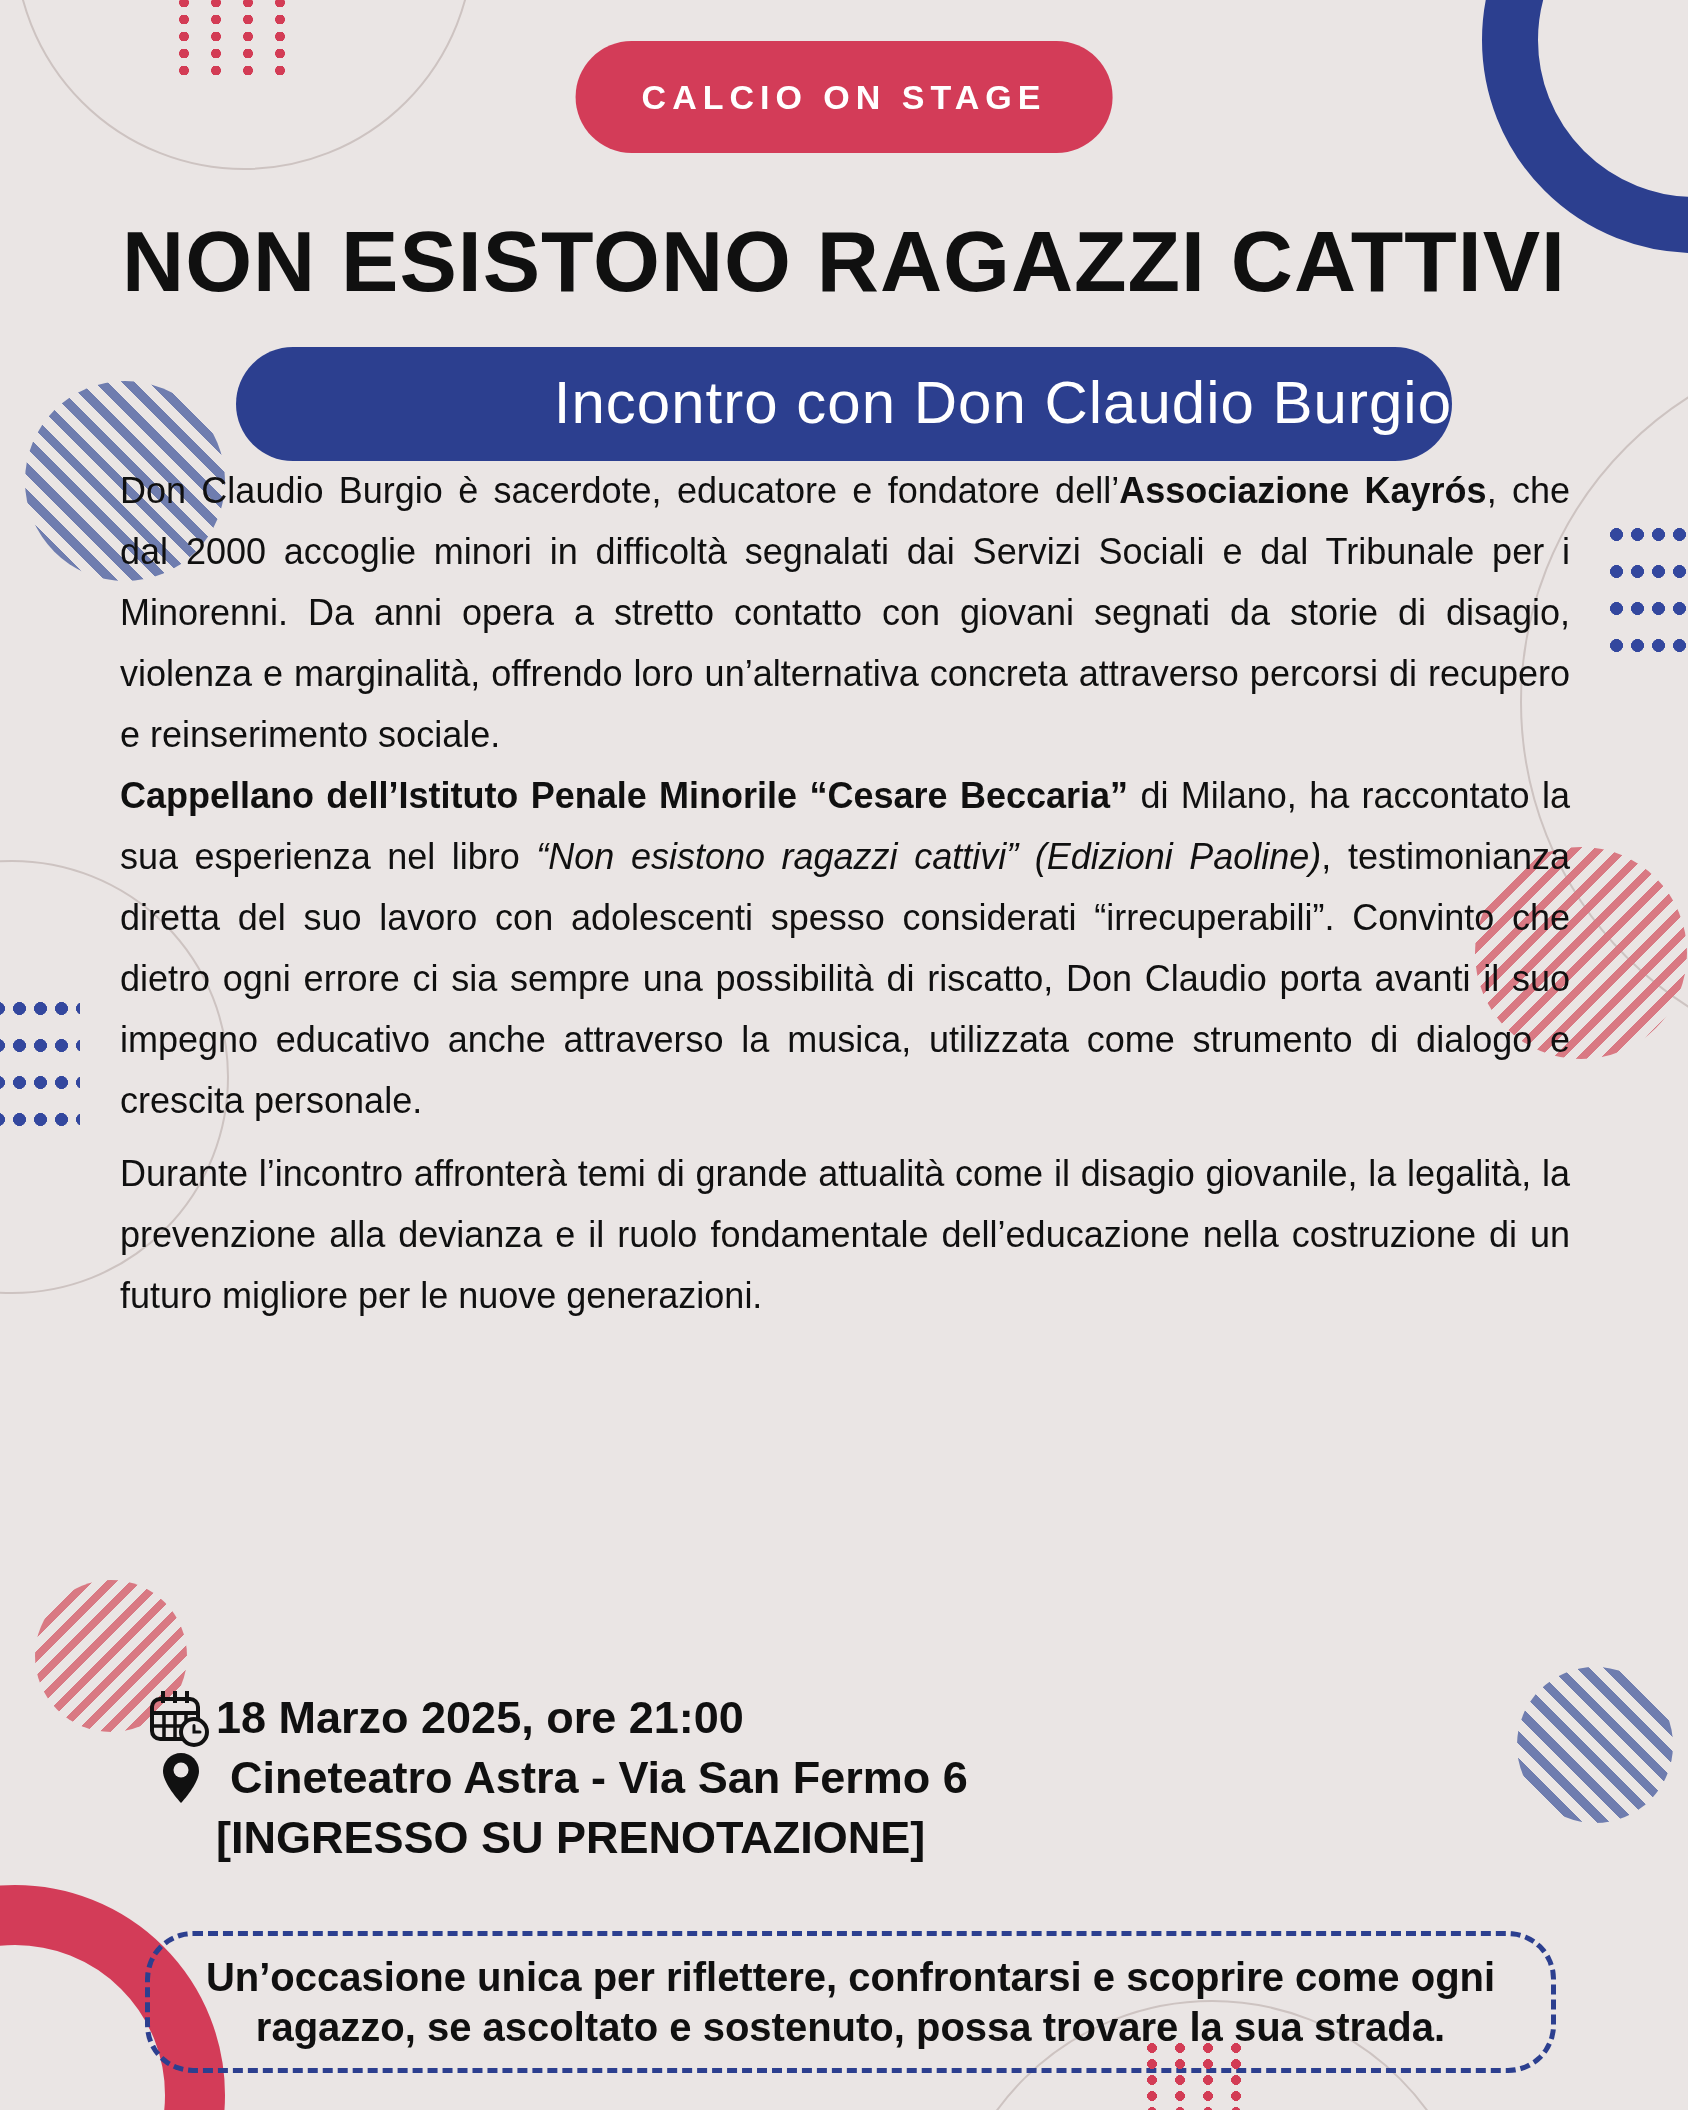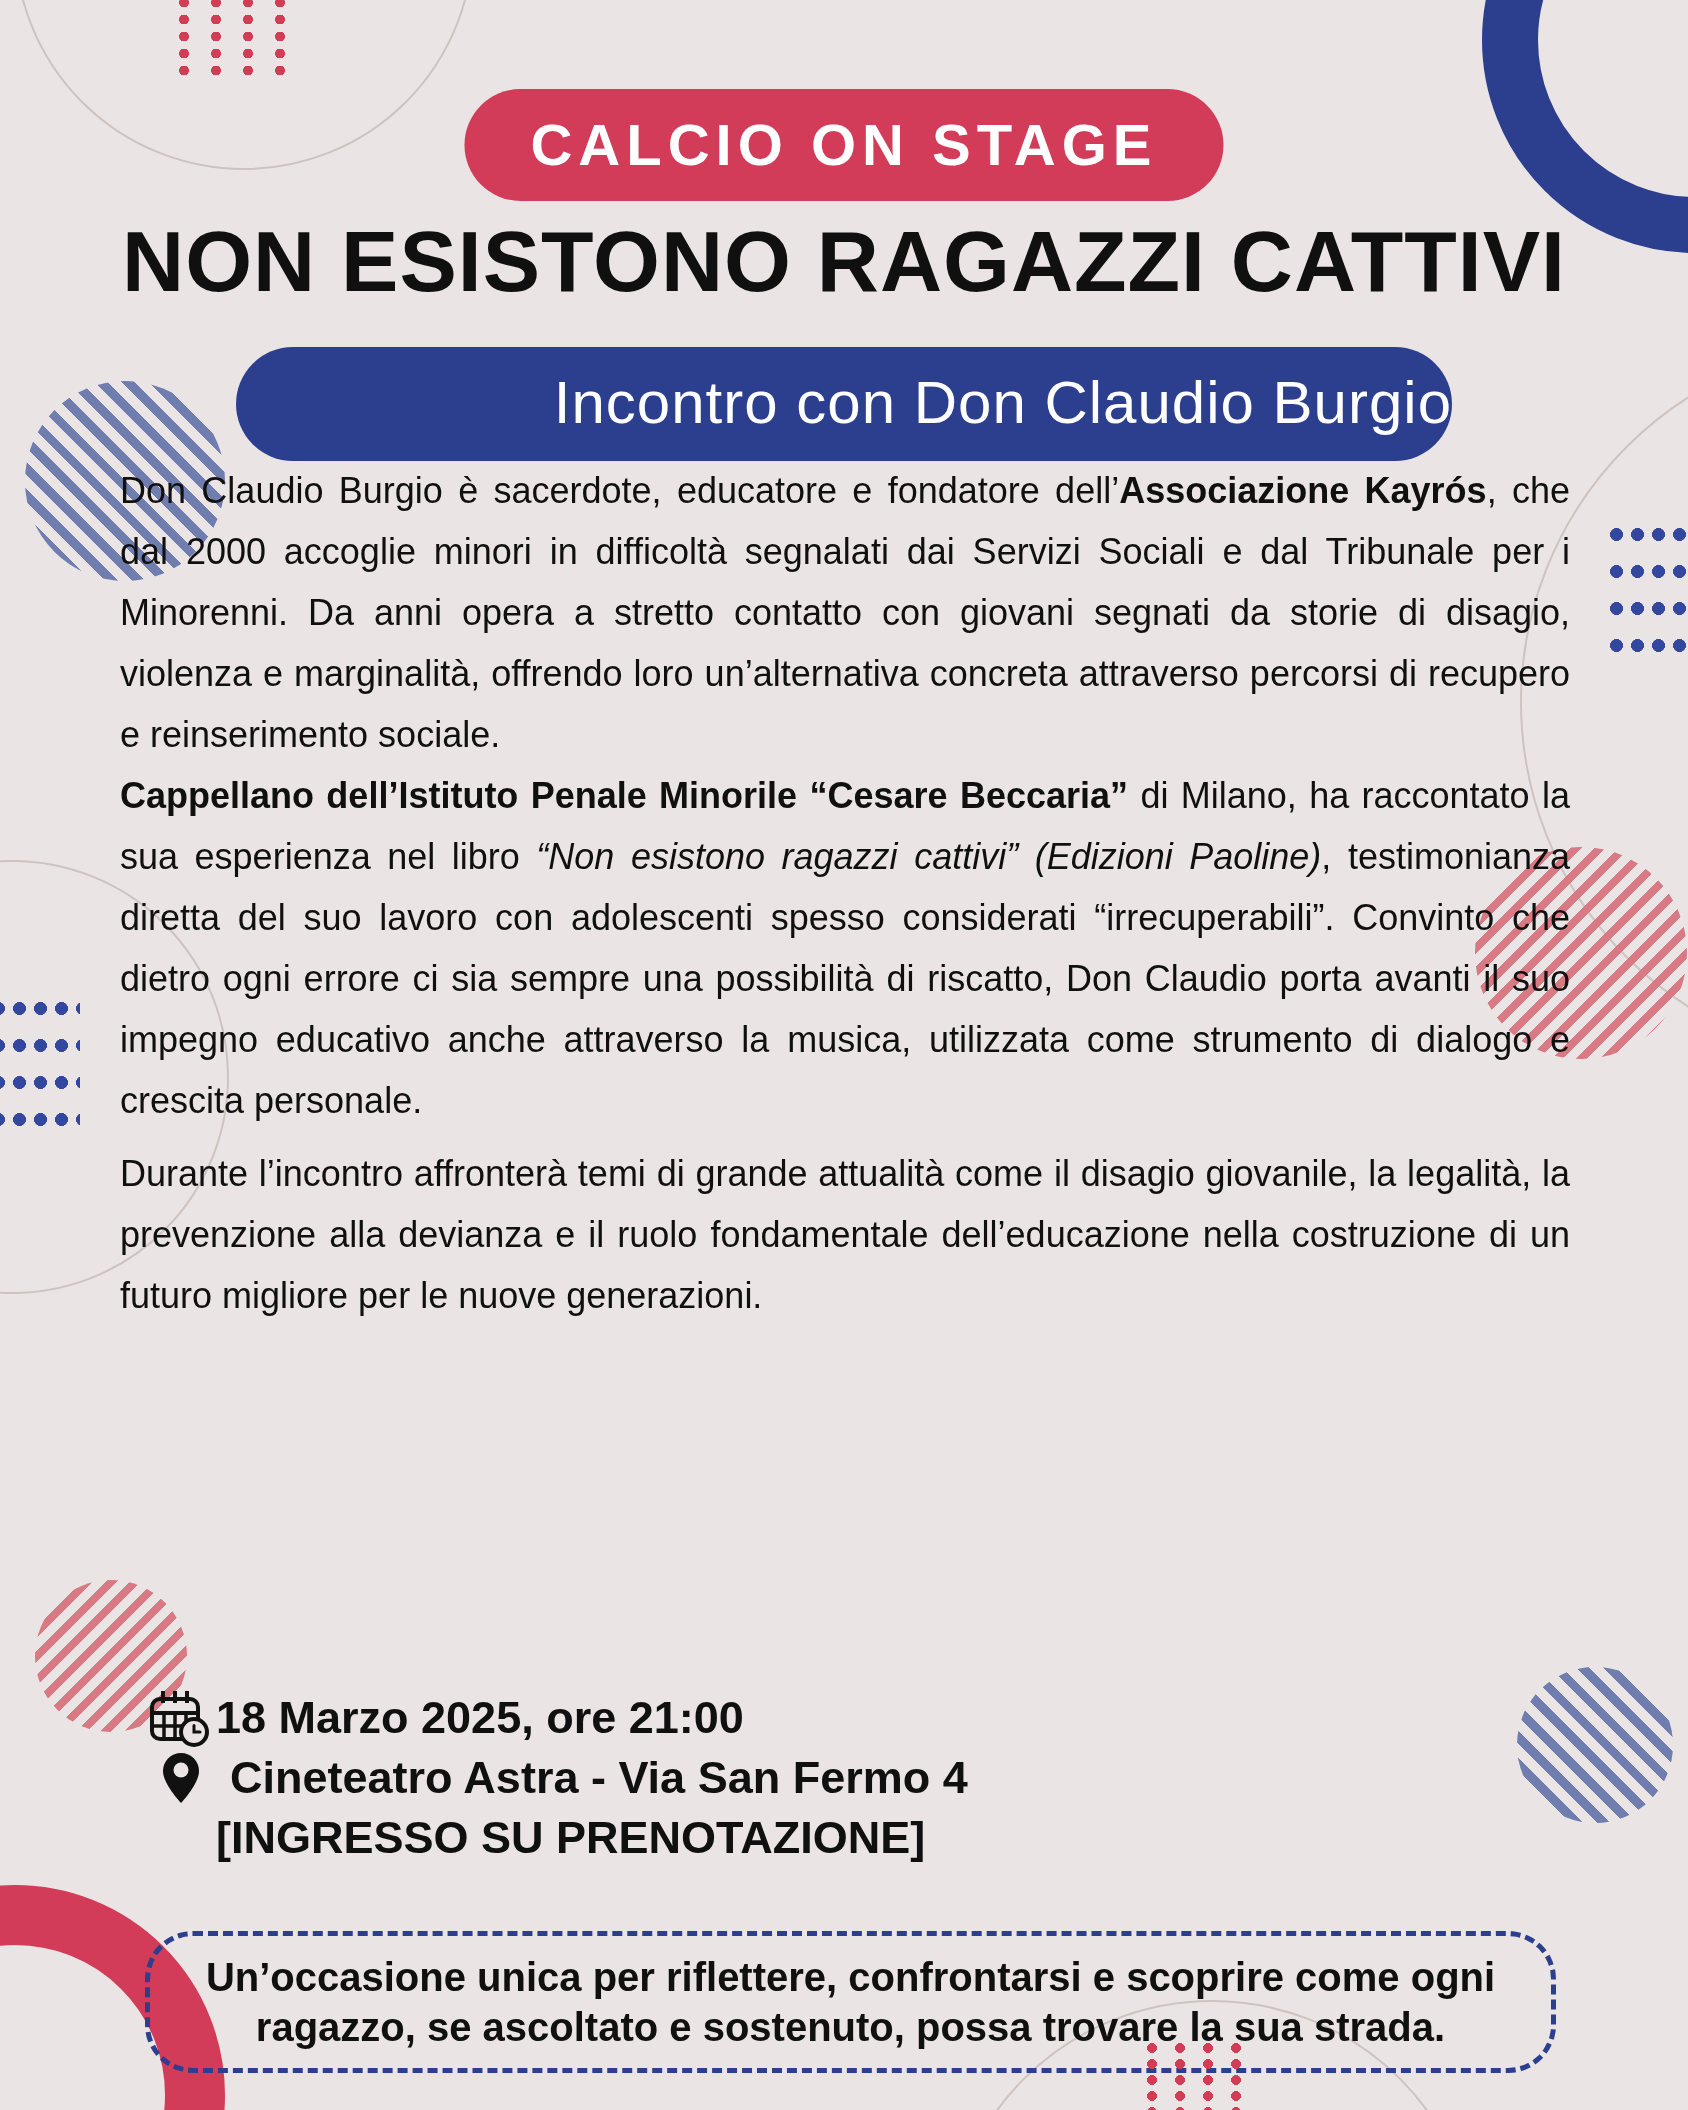--- a/index.html
+++ b/index.html
@@ -22,21 +22,21 @@
   .dots{background-repeat:repeat;}
   .dots.red-sm{background-image:radial-gradient(circle 5px at 50% 50%,var(--dot-red,#D33C55) 97%,transparent);background-size:32px 17px;}
   .dots.red-btm{background-image:radial-gradient(circle 5px at 50% 50%,var(--dot-red,#D33C55) 97%,transparent);background-size:28px 16px;}
   .dots.navy{background-image:radial-gradient(circle 6.5px at 50% 50%,var(--dot-navy,#33479E) 97%,transparent);background-size:21px 37px;}
 
   
   .badge{
     position:absolute;top:41px;left:50%;transform:translateX(-50%);
     height:112px;line-height:112px;padding:0 66px;border-radius:60px;
     background:var(--red,#D33C58);color:#fff;font-weight:700;
-    font-size:58px;letter-spacing:6px;white-space:nowrap;margin-top:48px;
+    font-size:34px;letter-spacing:6px;white-space:nowrap;
   }
   .title{
     position:absolute;top:212px;left:0;width:100%;text-align:center;
     font-size:86px;font-weight:700;letter-spacing:1px;white-space:nowrap;
   }
   .pill{
     position:absolute;top:347px;left:50%;transform:translateX(-50%);
     width:1216px;height:114px;line-height:112px;border-radius:57px;
     background:var(--navy,#2C3F8F);color:#fff;text-align:right;
     font-size:60px;font-weight:400;letter-spacing:1px;white-space:nowrap;
@@ -120,21 +120,21 @@
         </span>
         <span>18 Marzo 2025, ore 21:00</span>
       </div>
       <div class="event-row">
         <span class="icon-cell" style="padding-left:14px;">
           <svg width="38" height="52" viewBox="0 0 38 52">
             <path d="M19 1 C9 1 1 9 1 19 c0 13 18 32 18 32 s18-19 18-32 C37 9 29 1 19 1 z" fill="#111"></path>
             <circle cx="19" cy="18" r="7.5" fill="#EAE5E4"></circle>
           </svg>
         </span>
-        <span>Cineteatro Astra - Via San Fermo 4</span>
+        <span>Cineteatro Astra - Via San Fermo 6</span>
       </div>
       <div class="event-row admission">
         <span>[INGRESSO SU PRENOTAZIONE]</span>
       </div>
     </div>
 
     <div class="note-box">
       <div class="note-text">Un’occasione unica per riflettere, confrontarsi e scoprire come ogni ragazzo, se ascoltato e sostenuto, possa trovare la sua strada.</div>
     </div>
 

